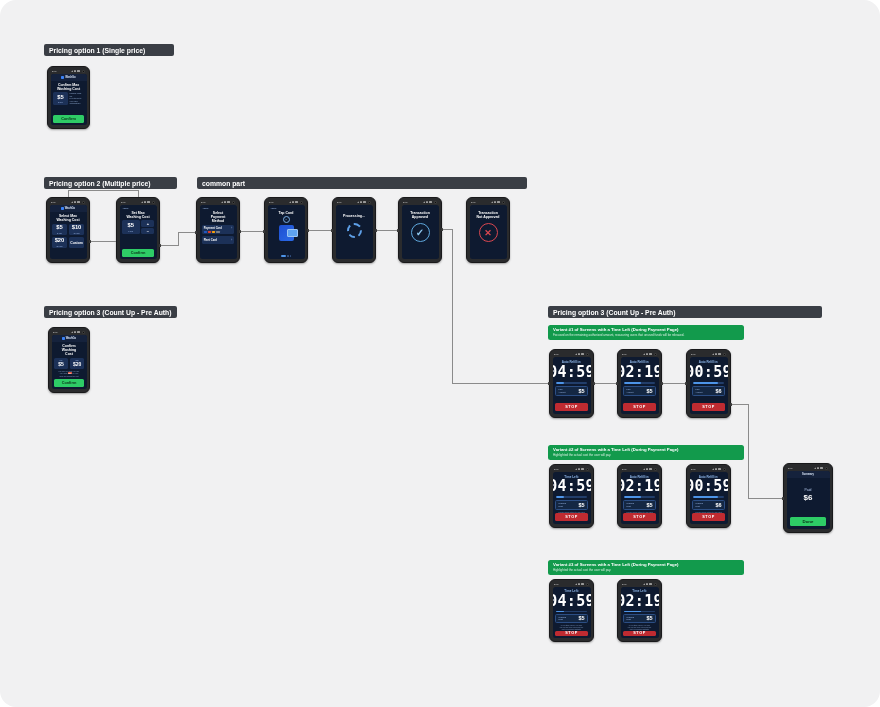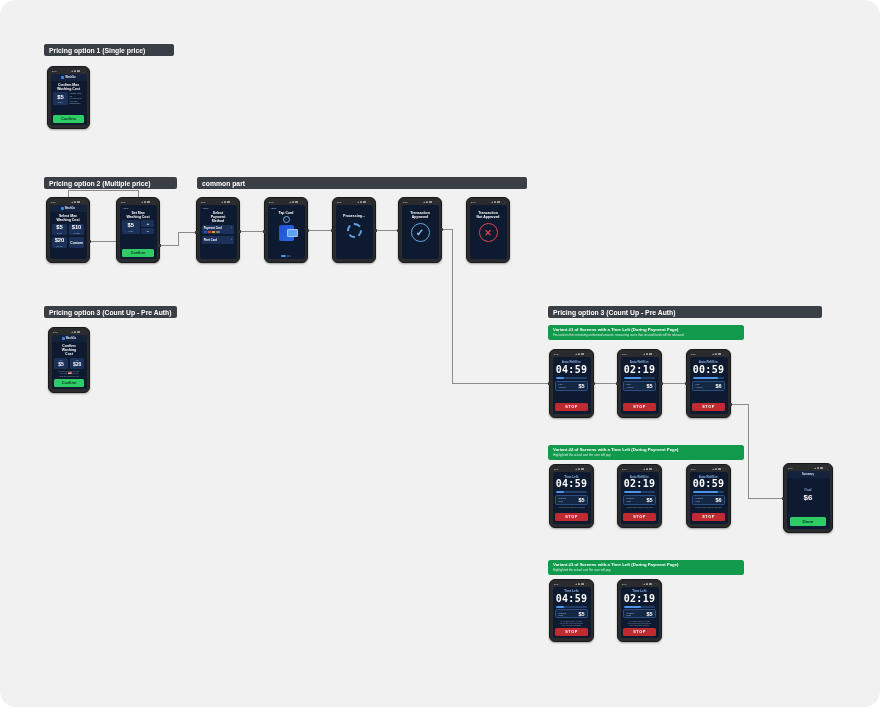--- a/index.html
+++ b/index.html
@@ -23,21 +23,21 @@
 .brand-ic{width:2.8px;height:2.8px;background:#3b82f6;border-radius:.8px}
 .brand-tx{font-size:2.6px;color:#dbe7fa;font-weight:bold}
 .ttl{color:#fff;font-weight:bold;font-size:3.5px;text-align:center;line-height:1.2;margin-top:2px;padding:0 6px}
 .back{align-self:flex-start;font-size:2.3px;color:#9db9e8;margin:1.5px 0 0 2.5px}
 .pbox{background:#1c3158;border-radius:1.5px;display:flex;flex-direction:column;align-items:center;justify-content:center}
 .price{color:#fff;font-weight:bold;font-size:5.8px;line-height:1}
 .psub{color:#9db9e8;font-size:2px;margin-top:.7px}
 .tinylab{color:#9db9e8;font-size:1.8px;margin-bottom:.5px}
 .cta{background:#2ecc66;border-radius:1.5px;color:#0a3018;font-weight:bold;font-size:3.8px;display:flex;align-items:center;justify-content:center}
 .stop{background:#bf2b31;border-radius:1.5px;color:#fff;font-weight:bold;font-size:3.8px;letter-spacing:.6px;display:flex;align-items:center;justify-content:center;width:85%;height:8px;margin-top:auto;margin-bottom:2.5px}
-.timer{font-family:"DejaVu Sans Mono",monospace;font-weight:bold;color:#fff;font-size:10px;letter-spacing:.3px;line-height:1;margin-top:.8px}
+.timer{font-family:"DejaVu Sans Mono",monospace;font-weight:bold;color:#fff;font-size:15px;letter-spacing:.3px;line-height:1;margin-top:.8px}
 .vhead{font-size:3px;color:#8fb7ea;font-weight:bold;margin-top:3px}
 .track{height:2px;background:#223e6b;border-radius:1px;width:82%;overflow:hidden;margin-top:1.8px}
 .fill{height:100%;background:#4d94e8;border-radius:1px}
 .abox{width:85%;background:#142743;border:.5px solid #2c4e84;border-radius:1.5px;display:flex;align-items:center;justify-content:space-between;padding:1px 2px;height:9.5px;margin-top:2.5px;flex:none}
 .al{font-size:2px;color:#9db9e8;line-height:1.2;text-align:left}
 .av{font-size:5.5px;font-weight:bold;color:#fff}
 .cap{font-size:1.8px;color:#7f97bd;text-align:center;line-height:1.3;margin-top:1.2px}
 .note{font-size:1.9px;color:#8fa9cf;line-height:1.3;text-align:left}
 .chip{background:#d9513f;color:#fff;border-radius:.5px;padding:0 .5px}
 .mbtn{background:#1c3158;border-radius:1.5px;color:#fff;font-weight:bold;display:flex;align-items:center;justify-content:center}

